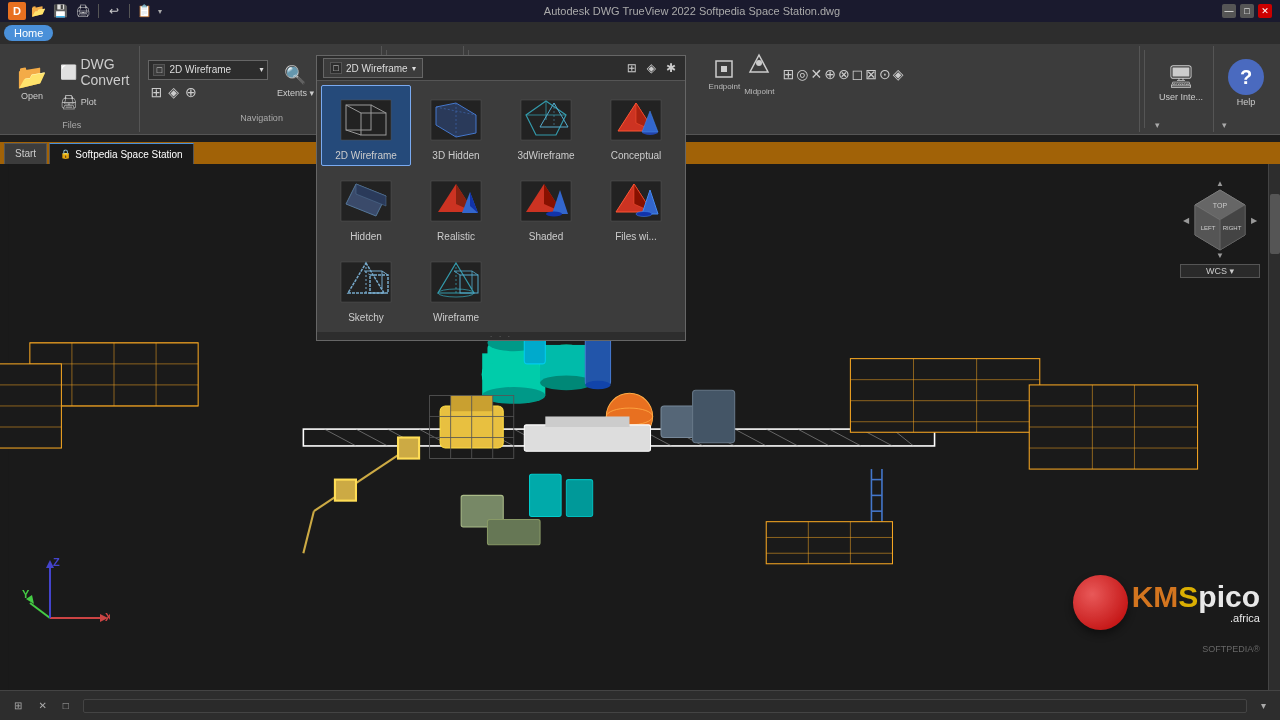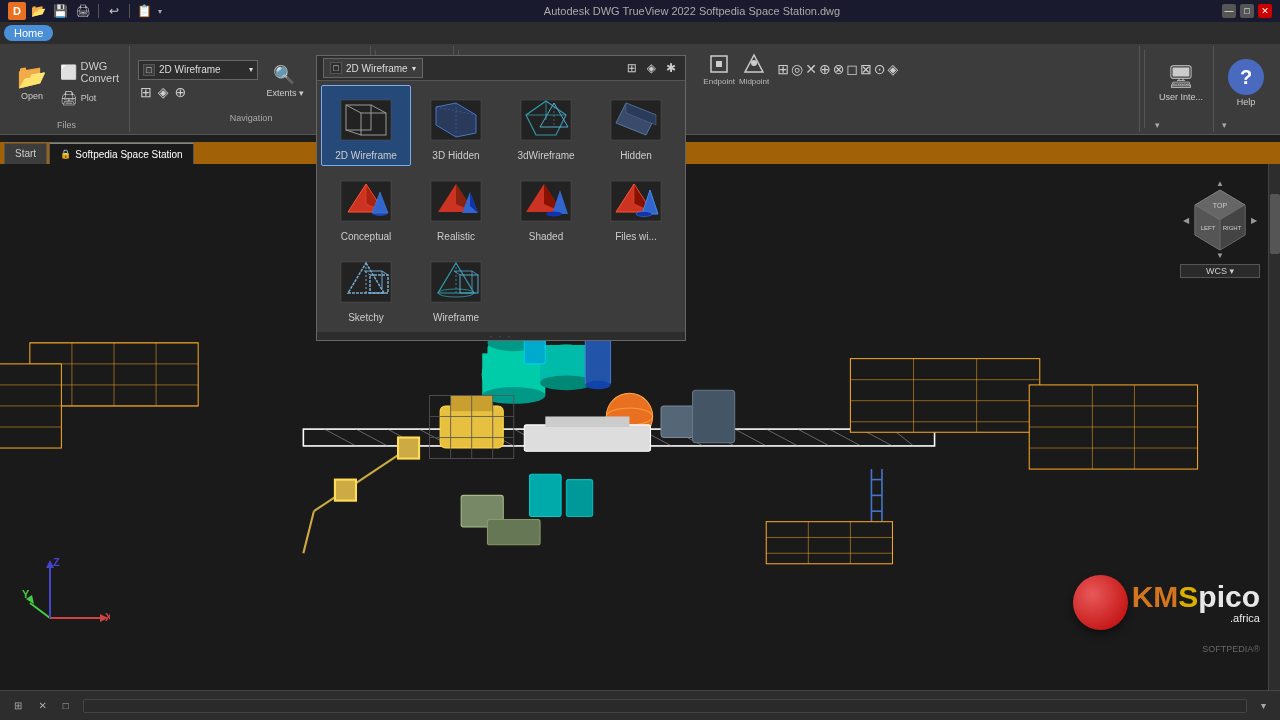--- a/index.html
+++ b/index.html
@@ -208,21 +208,21 @@
 
     <div class="ribbon-group">
       <div class="ribbon-group-content">
         <div class="ribbon-btn">
           <div class="btn-icon">📂</div>
           <div class="btn-label">Open</div>
         </div>
         <div style="display:flex;flex-direction:column;gap:2px;">
           <div class="ribbon-btn-small">
             <span class="btn-icon-sm">⬜</span>
-            <span style="font-size:11px;">DWG<br>Convert</span>
+            <span style="font-size:14px;">DWG<br>Convert</span>
           </div>
           <div class="ribbon-btn-small">
             <span class="btn-icon-sm">🖨</span>
             <span style="font-size:9px;">Plot</span>
           </div>
         </div>
       </div>
       <div class="ribbon-group-label">Files</div>
     </div>
 
@@ -293,21 +293,21 @@
     <div class="ribbon-group" style="min-width:280px;flex:1;">
       <div style="display:flex;gap:4px;align-items:center;padding:4px 0 2px;flex-wrap:wrap;">
 
         <div style="display:flex;flex-direction:column;align-items:center;gap:1px;cursor:pointer;">
           <svg width="24" height="24" viewBox="0 0 24 24">
             <rect x="4" y="4" width="16" height="16" fill="none" stroke="#ccc" stroke-width="1.5"></rect>
             <rect x="9" y="9" width="6" height="6" fill="#ccc"></rect>
           </svg>
           <span style="font-size:8px;color:#bbb;">Endpoint</span>
         </div>
-        <div style="display:flex;flex-direction:column;align-items:center;gap:1px;cursor:pointer;">
+        <div style="display:flex;flex-direction:column;align-items:center;gap:11px;cursor:pointer;">
           <svg width="24" height="24" viewBox="0 0 24 24">
             <polygon points="12,3 21,20 3,20" fill="none" stroke="#ccc" stroke-width="1.5"></polygon>
             <circle cx="12" cy="11" r="3" fill="#ccc"></circle>
           </svg>
           <span style="font-size:8px;color:#bbb;">Midpoint</span>
         </div>
 
         <div style="display:flex;gap:2px;align-items:center;margin-left:4px;">
           <span style="font-size:14px;cursor:pointer;color:#ccc;">⊞</span>
           <span style="font-size:14px;cursor:pointer;color:#ccc;">◎</span>
@@ -407,40 +407,40 @@
           <line x1="38" y1="8" x2="38" y2="32" stroke="#55aacc" stroke-width="0.5" stroke-dasharray="2,2"></line>
         </svg>
       </div>
       <div class="style-item-label">3dWireframe</div>
     </div>
 
     <div class="style-item">
       <div class="style-item-icon">
         <svg width="60" height="50" viewBox="0 0 60 50">
           <rect x="5" y="5" width="50" height="40" fill="#222" stroke="#555" stroke-width="0.5"></rect>
+
+          <polygon points="30,8 48,36 12,36" fill="#cc3322" stroke="#ff5533" stroke-width="1"></polygon>
+          <polygon points="30,8 48,36 30,28" fill="#aa2211" stroke="#ff5533" stroke-width="0.5"></polygon>
+
+          <ellipse cx="44" cy="37" rx="8" ry="3" fill="#2244aa"></ellipse>
+          <polygon points="44,16 36,37 52,37" fill="#3366cc" stroke="#4488ee" stroke-width="0.5"></polygon>
+        </svg>
+      </div>
+      <div class="style-item-label">Conceptual</div>
+    </div>
+
+    <div class="style-item">
+      <div class="style-item-icon">
+        <svg width="60" height="50" viewBox="0 0 60 50">
+          <rect x="5" y="5" width="50" height="40" fill="#222" stroke="#555" stroke-width="0.5"></rect>
           <polygon points="20,8 50,20 40,40 10,28" fill="#3a4a6a" stroke="#557799" stroke-width="1"></polygon>
           <polygon points="20,8 50,20 50,30 20,18" fill="#2a3a5a" stroke="#557799" stroke-width="0.5"></polygon>
         </svg>
       </div>
       <div class="style-item-label">Hidden</div>
-    </div>
-
-    <div class="style-item">
-      <div class="style-item-icon">
-        <svg width="60" height="50" viewBox="0 0 60 50">
-          <rect x="5" y="5" width="50" height="40" fill="#222" stroke="#555" stroke-width="0.5"></rect>
-
-          <polygon points="30,8 48,36 12,36" fill="#cc3322" stroke="#ff5533" stroke-width="1"></polygon>
-          <polygon points="30,8 48,36 30,28" fill="#aa2211" stroke="#ff5533" stroke-width="0.5"></polygon>
-
-          <ellipse cx="44" cy="37" rx="8" ry="3" fill="#2244aa"></ellipse>
-          <polygon points="44,16 36,37 52,37" fill="#3366cc" stroke="#4488ee" stroke-width="0.5"></polygon>
-        </svg>
-      </div>
-      <div class="style-item-label">Conceptual</div>
     </div>
 
     <div class="style-item">
       <div class="style-item-icon">
         <svg width="60" height="50" viewBox="0 0 60 50">
           <rect x="5" y="5" width="50" height="40" fill="#222" stroke="#555" stroke-width="0.5"></rect>
           <polygon points="30,8 48,36 12,36" fill="#cc3322" stroke="none"></polygon>
           <polygon points="30,8 48,36 30,28" fill="#882211" stroke="none"></polygon>
           <polygon points="44,16 36,37 52,37" fill="#3366cc" stroke="none"></polygon>
           <polygon points="44,16 52,37 44,30" fill="#1133aa" stroke="none"></polygon>

